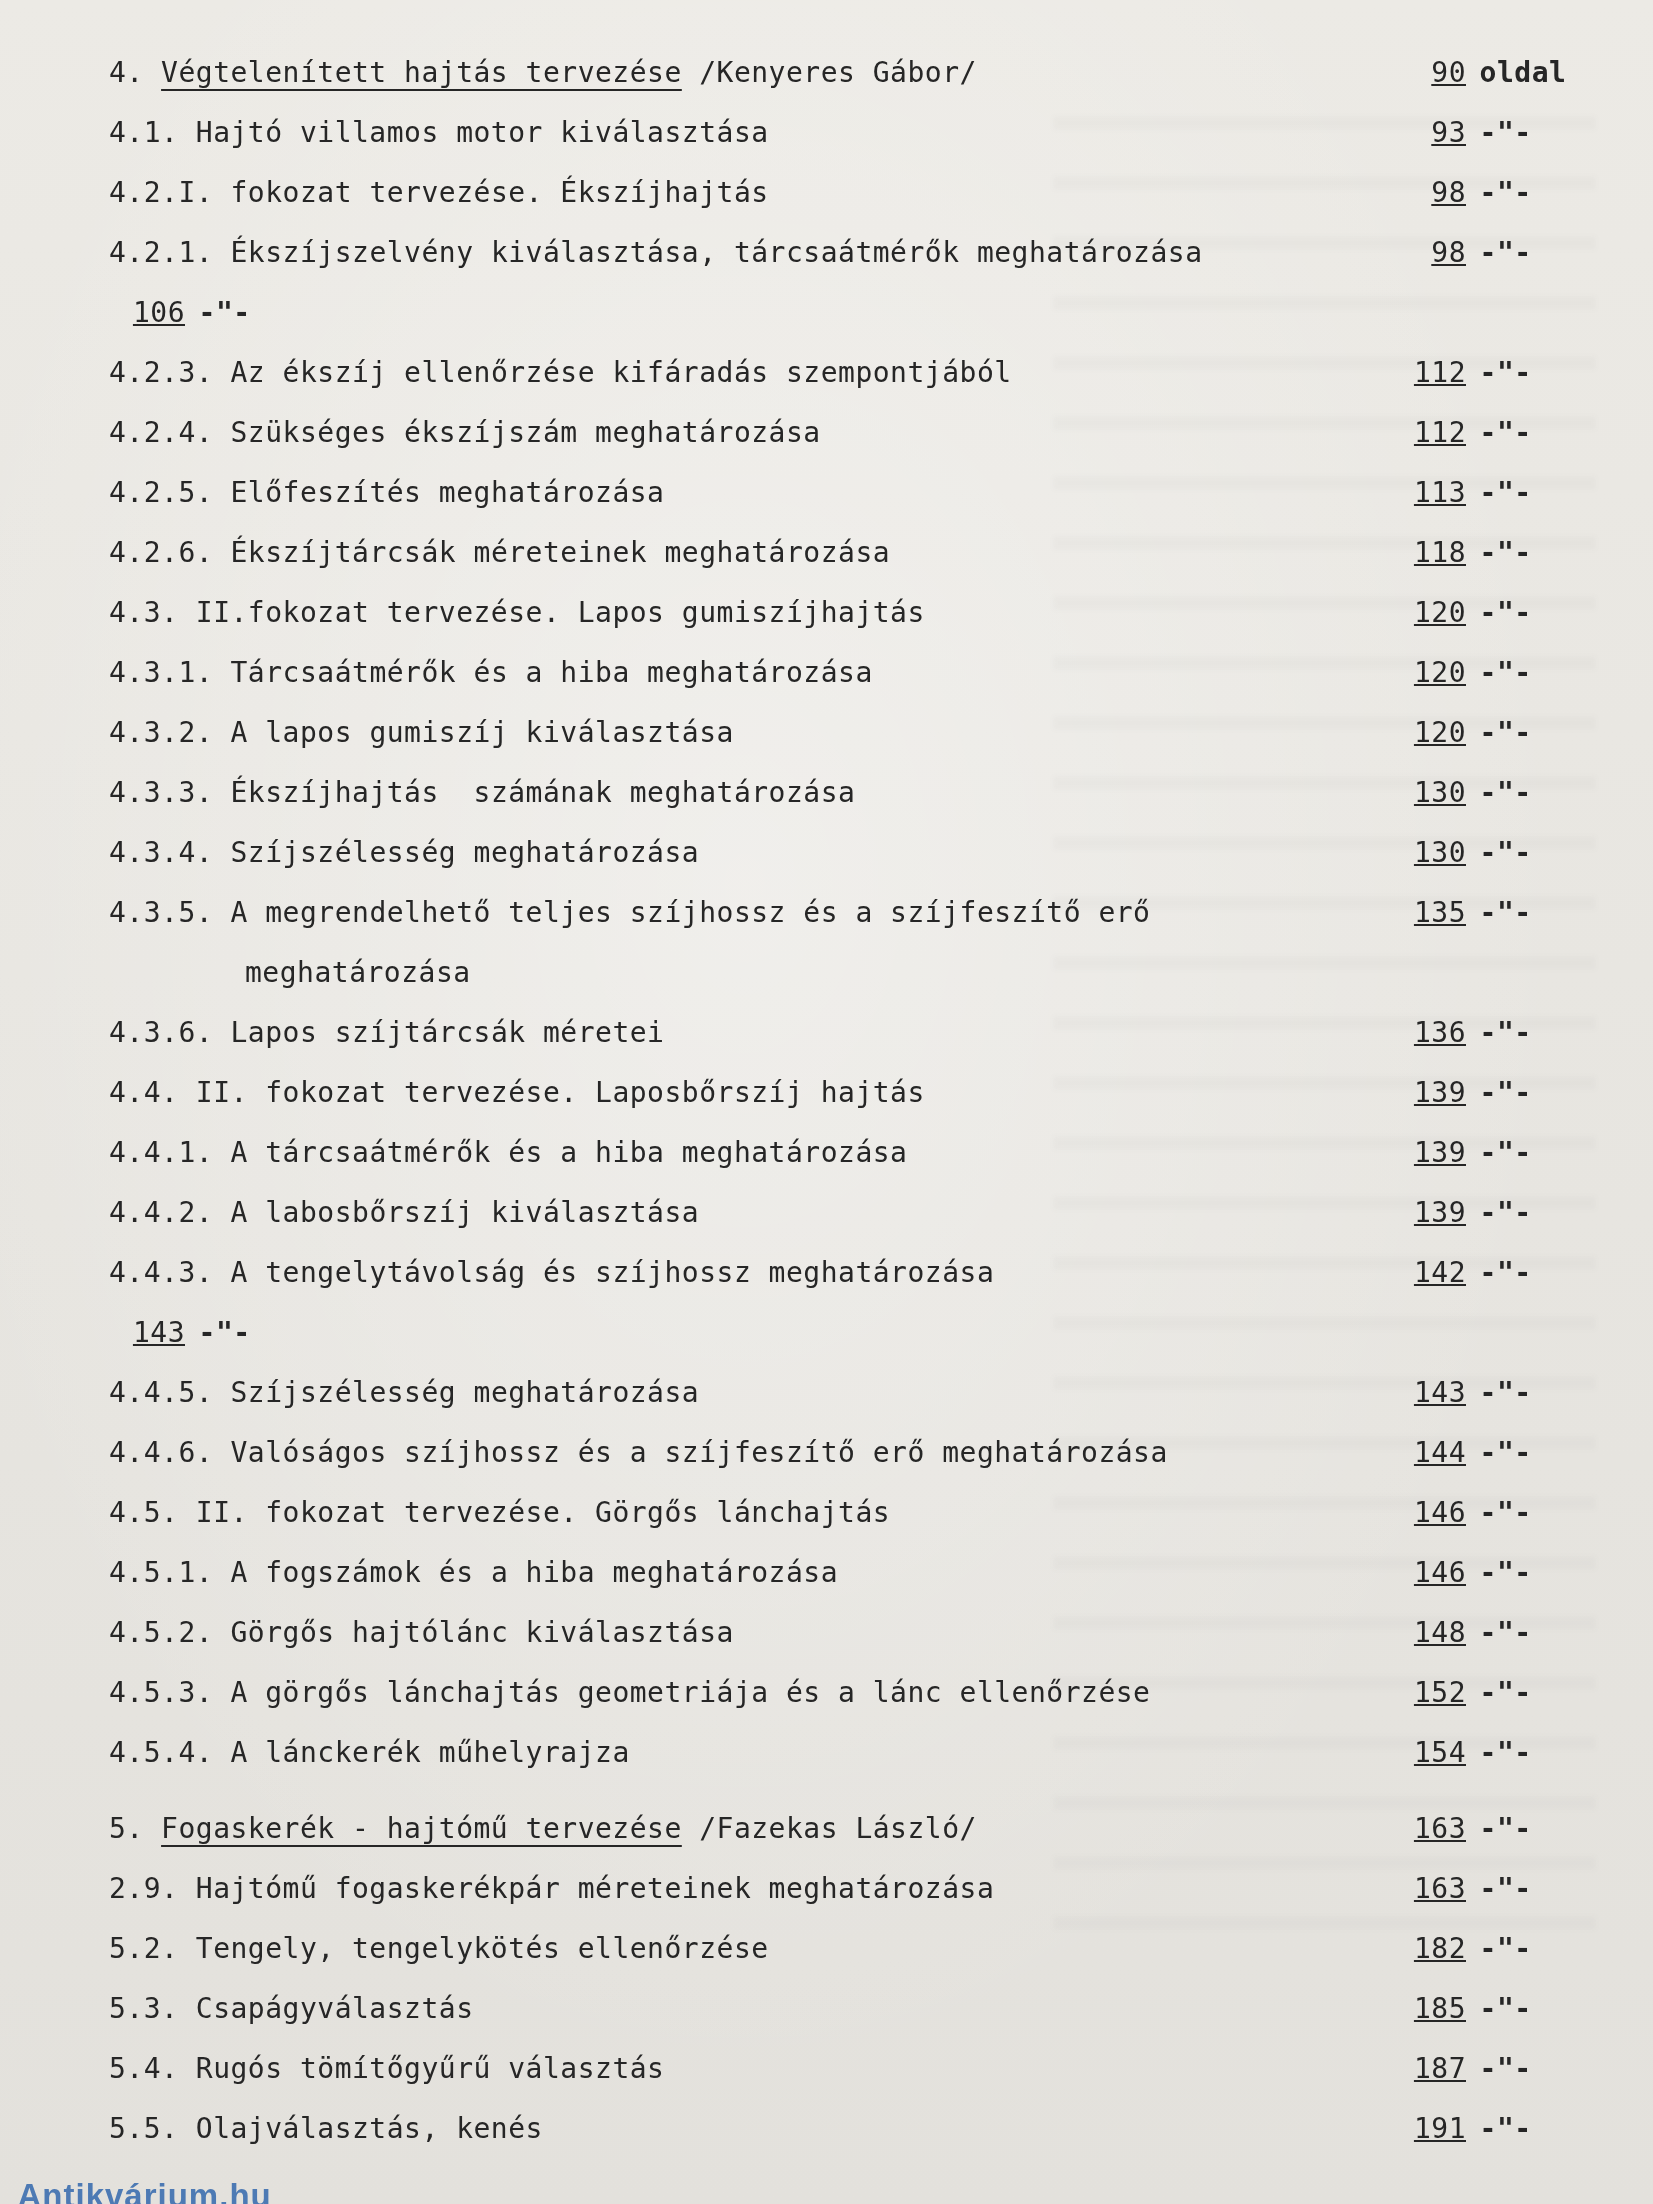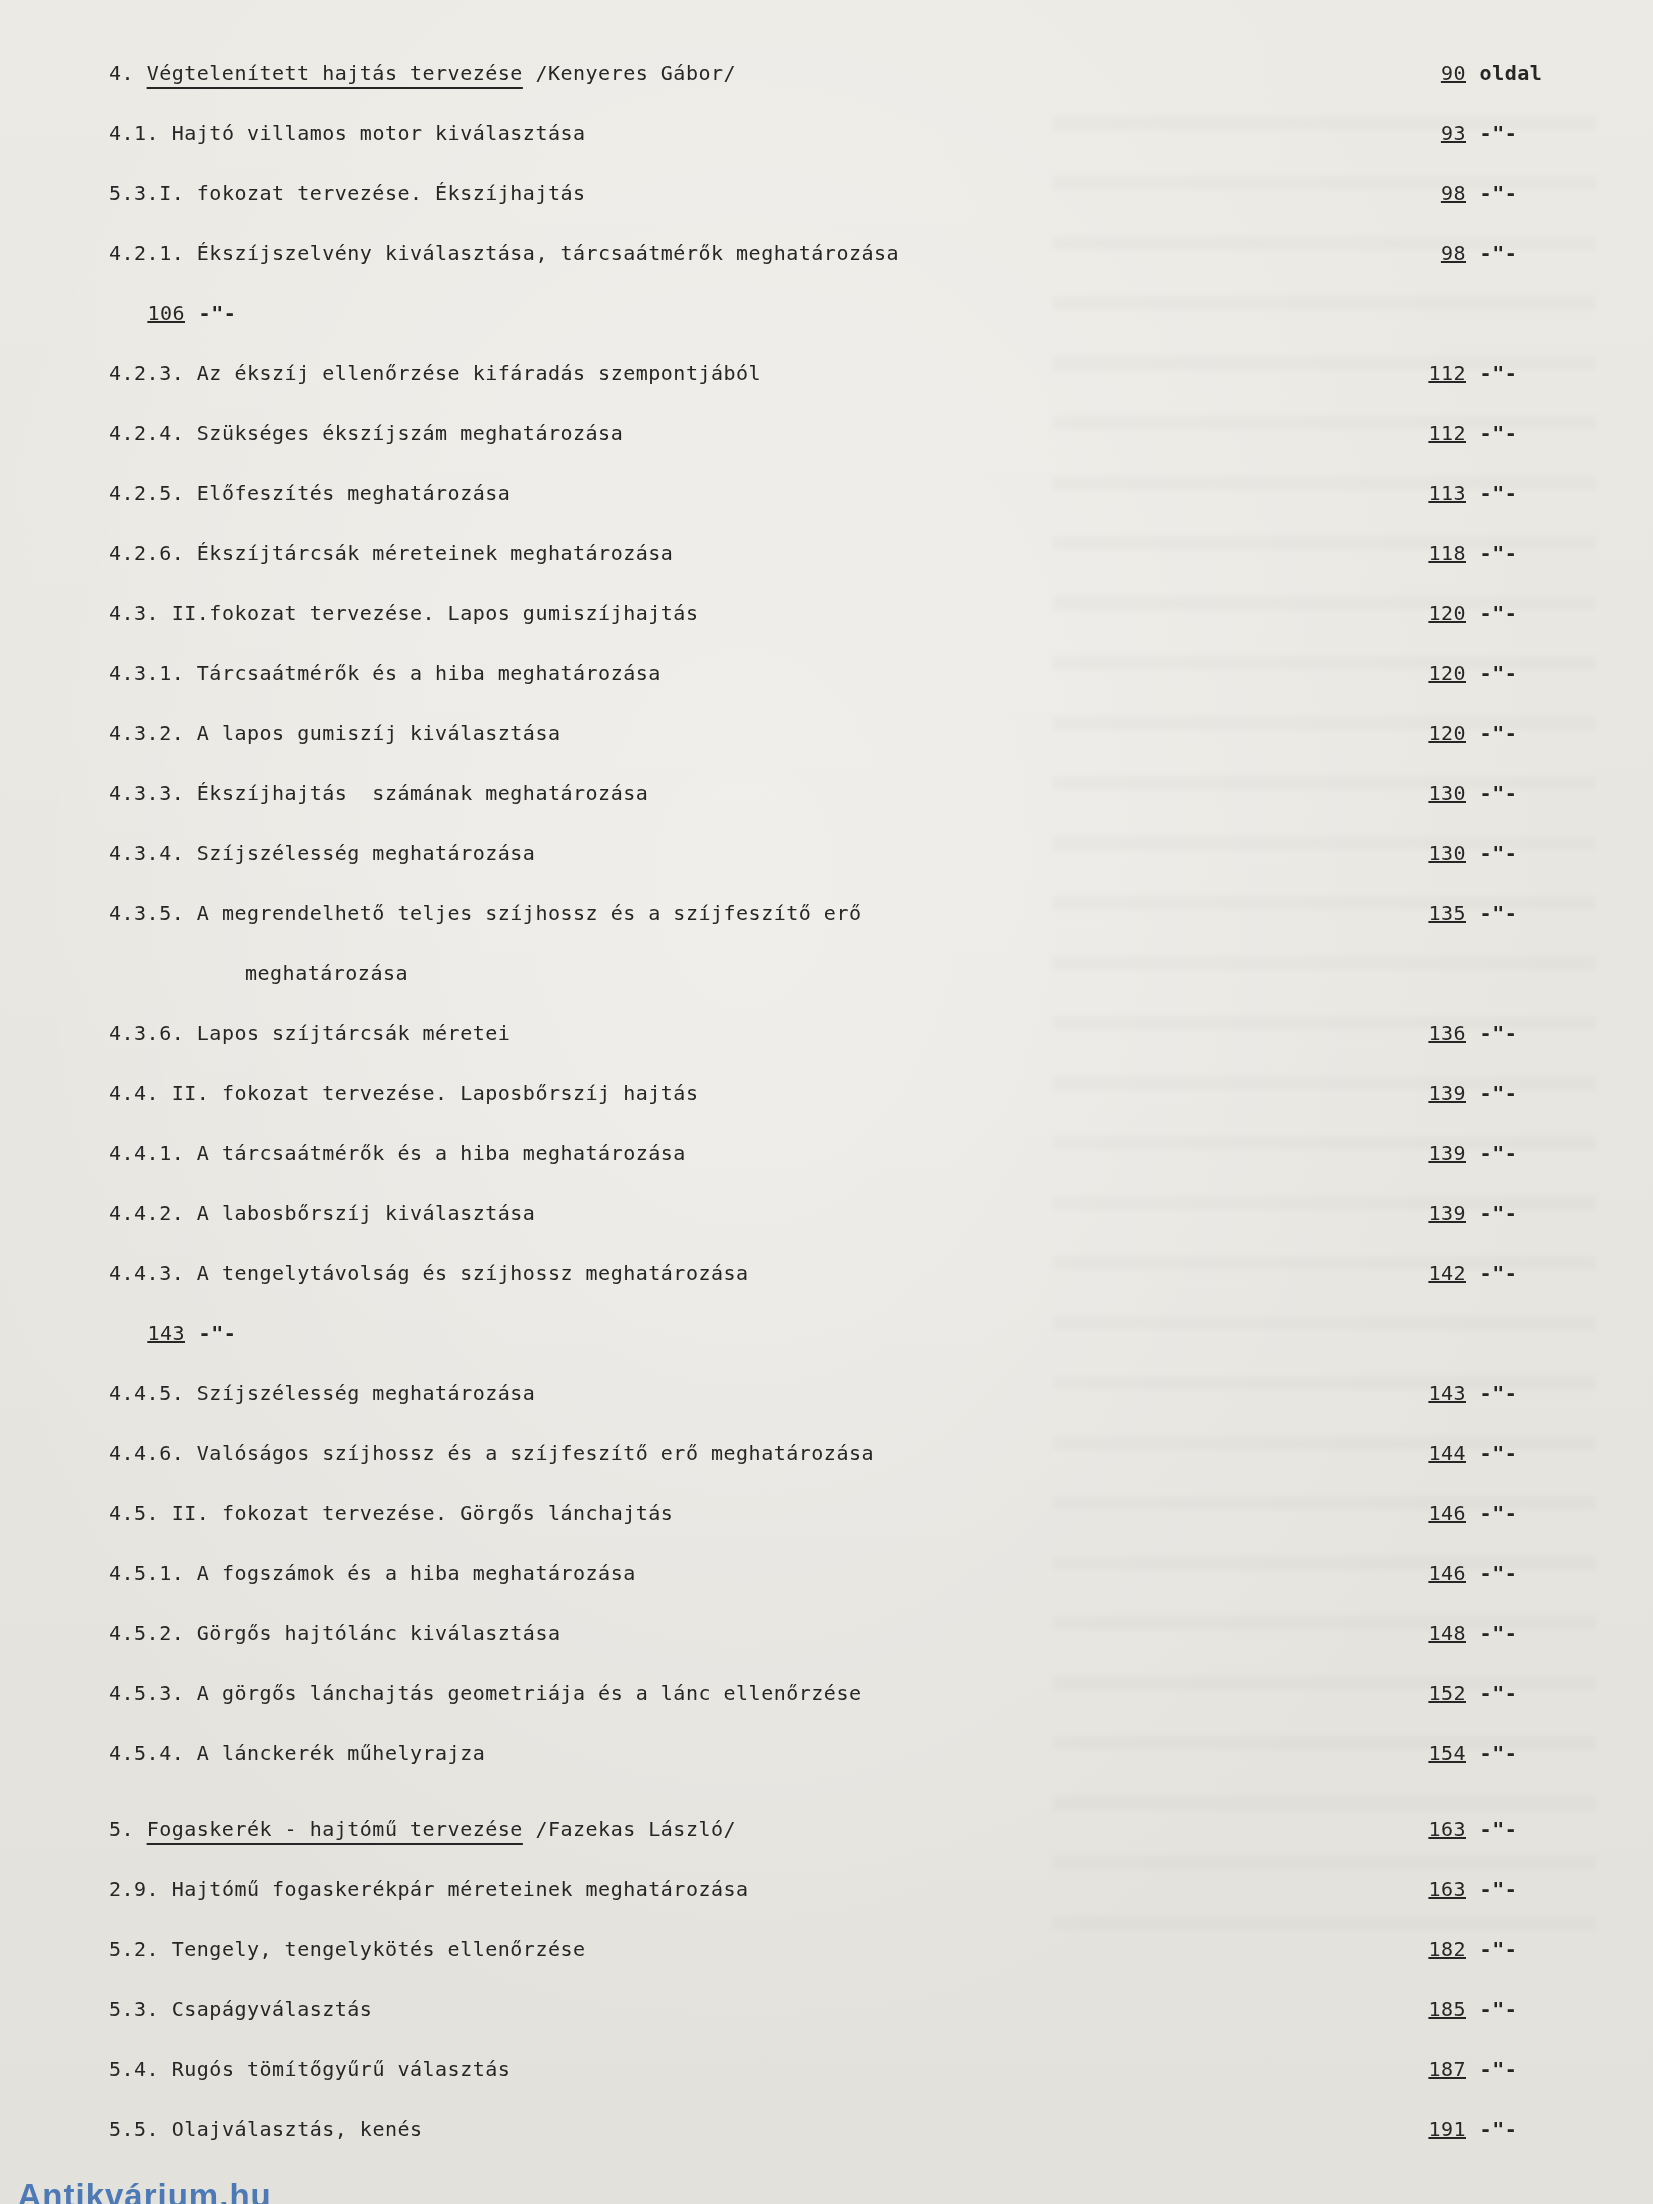--- a/index.html
+++ b/index.html
@@ -42,21 +42,21 @@
   }
   .toc {
     position: absolute;
     left: 109px;
     right: 60px;
     top: 43px;
   }
   .row {
     display: flex;
     align-items: baseline;
-    font-size: 20px;
+    font-size: 28px;
     line-height: 60px;
     letter-spacing: 0.5px;
   }
   .row.gap {
     margin-top: 15.5px;
   }
   .left {
     flex: 1;
     white-space: pre-wrap;
   }
@@ -105,21 +105,21 @@
 <div class="toc">
     <div class="row">
       <div class="left"><span class="num">4. </span><span class="title u">Végtelenített hajtás tervezése</span><span class="suffix"> /Kenyeres Gábor/</span></div>
       <div class="right"><span class="pnum">90</span><span class="unit">oldal</span></div>
     </div>
     <div class="row">
       <div class="left"><span class="num">4.1. </span><span class="title">Hajtó villamos motor kiválasztása</span></div>
       <div class="right"><span class="pnum">93</span><span class="unit">-"-</span></div>
     </div>
     <div class="row">
-      <div class="left"><span class="num">5.3.I. </span><span class="title">fokozat tervezése. Ékszíjhajtás</span></div>
+      <div class="left"><span class="num">4.2.I. </span><span class="title">fokozat tervezése. Ékszíjhajtás</span></div>
       <div class="right"><span class="pnum">98</span><span class="unit">-"-</span></div>
     </div>
     <div class="row">
       <div class="left"><span class="num">4.2.1. </span><span class="title">Ékszíjszelvény kiválasztása, tárcsaátmérők meghatározása</span></div>
       <div class="right"><span class="pnum">98</span><span class="unit">-"-</span></div>
     </div>
     <div class="row">
       <div class="right"><span class="pnum">106</span><span class="unit">-"-</span></div>
     </div>
     <div class="row">

